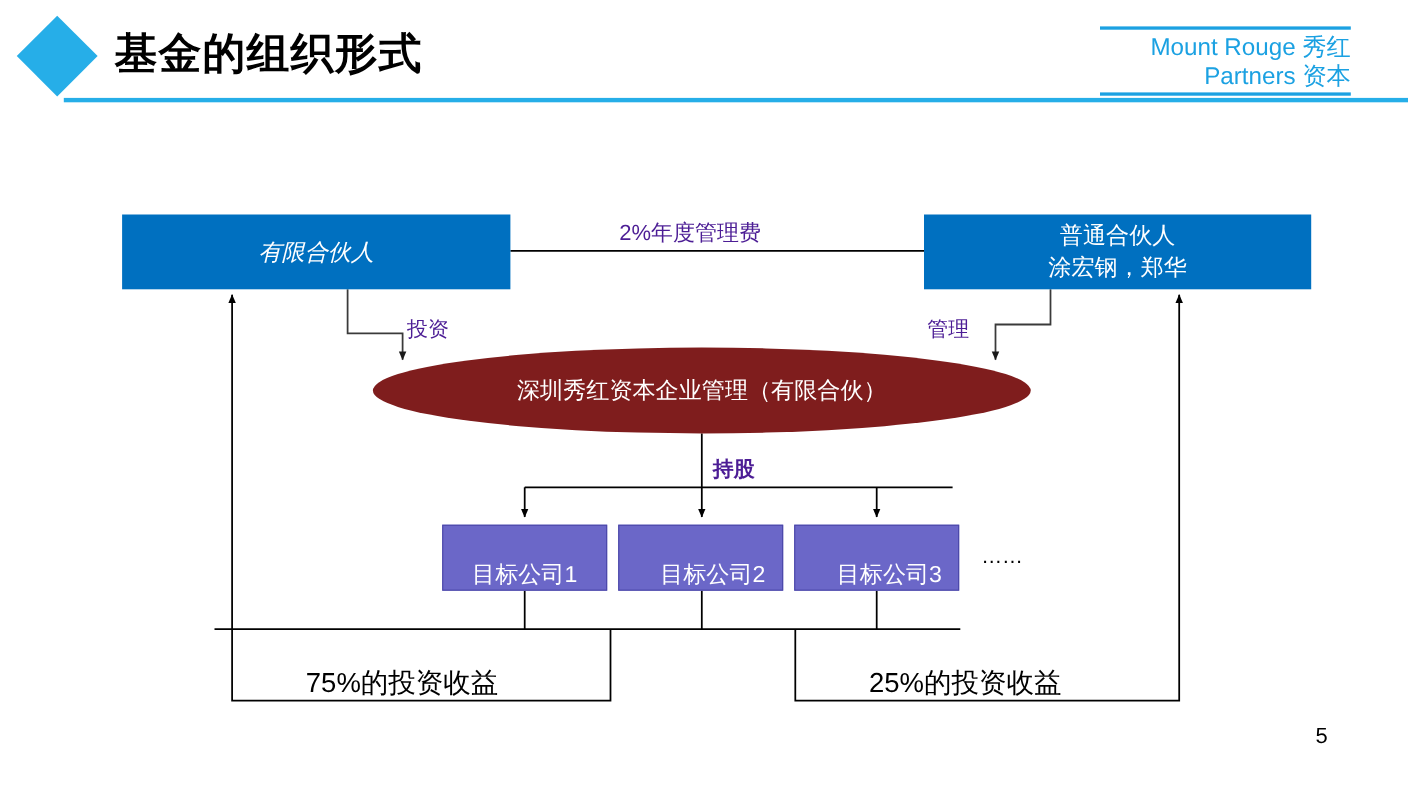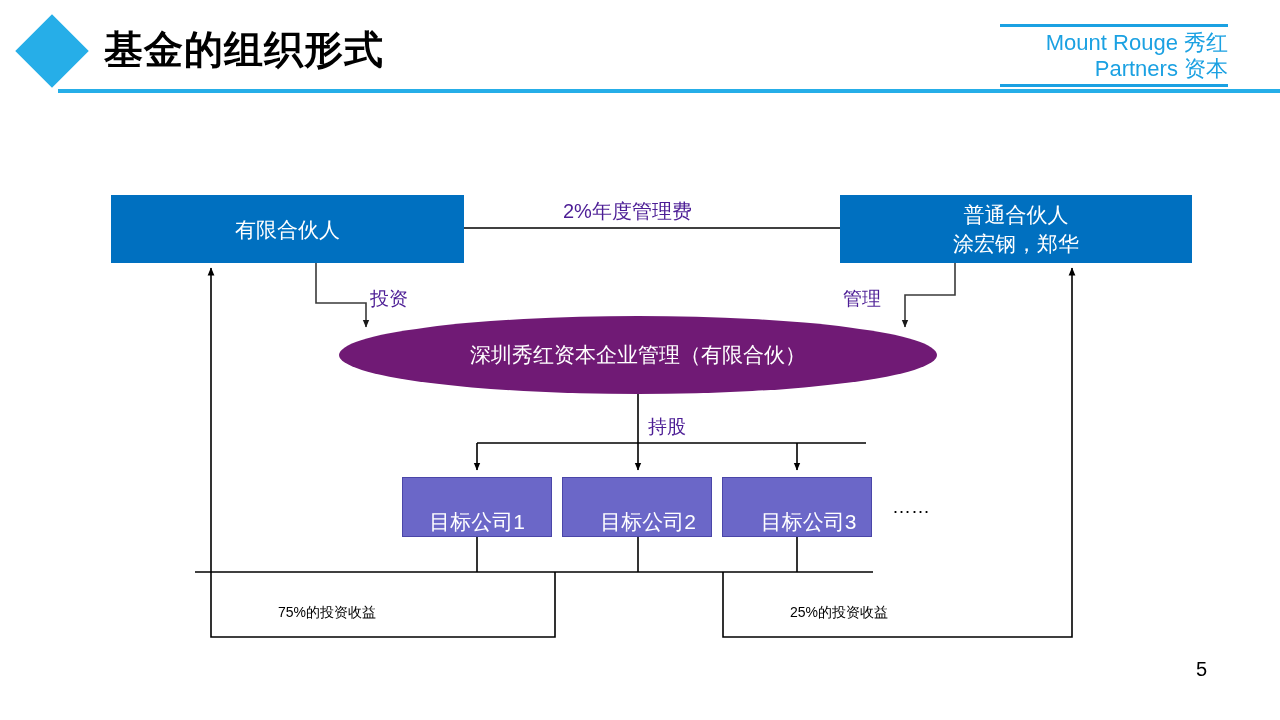--- a/index.html
+++ b/index.html
@@ -80,28 +80,28 @@
     background: #0070C0;
     color: #ffffff;
     display: flex;
     flex-direction: column;
     align-items: center;
     justify-content: center;
     font-size: 21px;
     line-height: 29px;
     text-align: center;
   }
-  #box-lp { left: 111px; top: 195px; width: 353px; height: 68px; }
+  #box-lp { left: 111px; top: 195px; width: 353px; height: 68px; font-style: italic; }
   #box-gp { left: 820px; top: 195px; width: 352px; height: 68px; margin-left: 20px; }
 
   .ellipse {
     position: absolute;
     left: 339px; top: 316px;
     width: 598px; height: 78px;
-    background: #701a75;
+    background: #7f1d1d;
     border-radius: 50%;
     display: flex;
     align-items: center;
     justify-content: center;
     color: #ffffff;
     font-size: 21px;
     white-space: nowrap;
   }
 
   .purple-box {
@@ -132,26 +132,26 @@
   
   .lbl-red {
     position: absolute;
     color: #4c1d95;
     font-size: 19px;
     white-space: nowrap;
   }
   #lbl-fee   { left: 563px; top: 198px; font-size: 20px; }
   #lbl-invest{ left: 370px; top: 286px; }
   #lbl-manage{ left: 843px; top: 286px; }
-  #lbl-hold  { left: 648px; top: 414px; }
+  #lbl-hold  { left: 648px; top: 414px; font-weight: bold; }
 
   .lbl-black {
     position: absolute;
     color: #000000;
-    font-size: 14px;
+    font-size: 25px;
     white-space: nowrap;
     text-align: center;
   }
   #lbl-75 { left: 278px; top: 604px; }
   #lbl-25 { left: 790px; top: 604px; }
 
   .page-num {
     position: absolute;
     left: 1196px; top: 658px;
     font-size: 20px;

